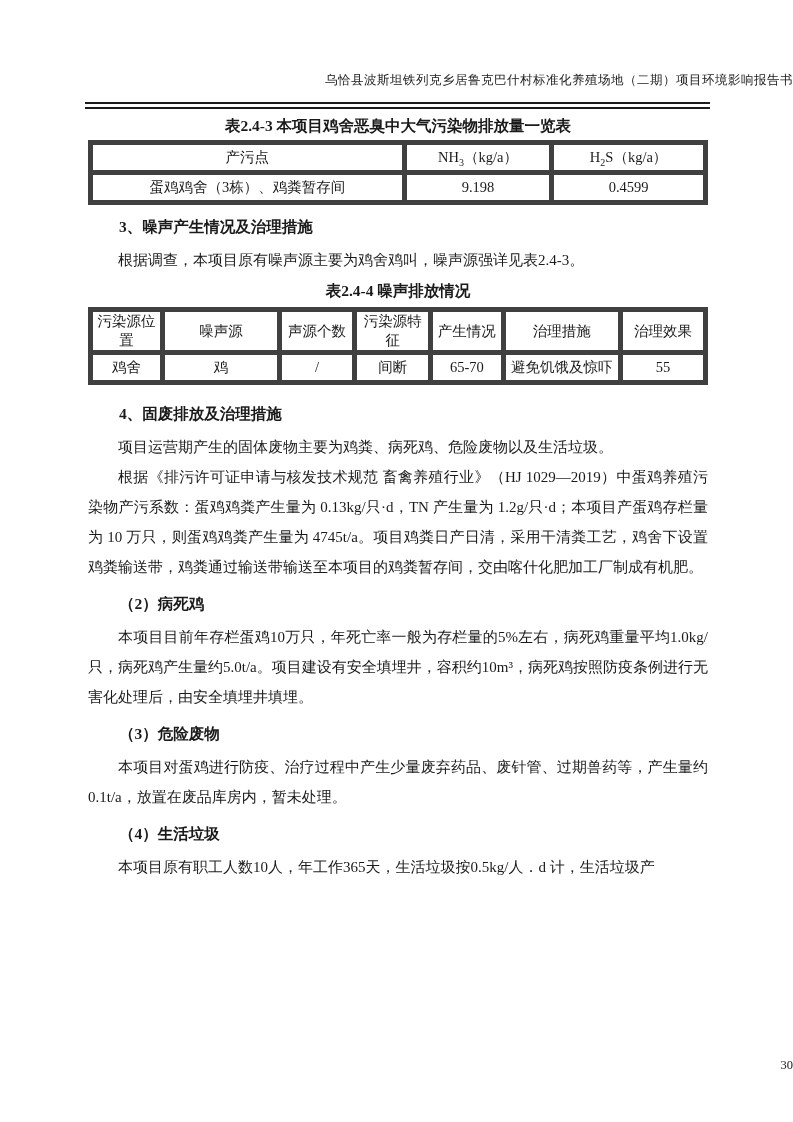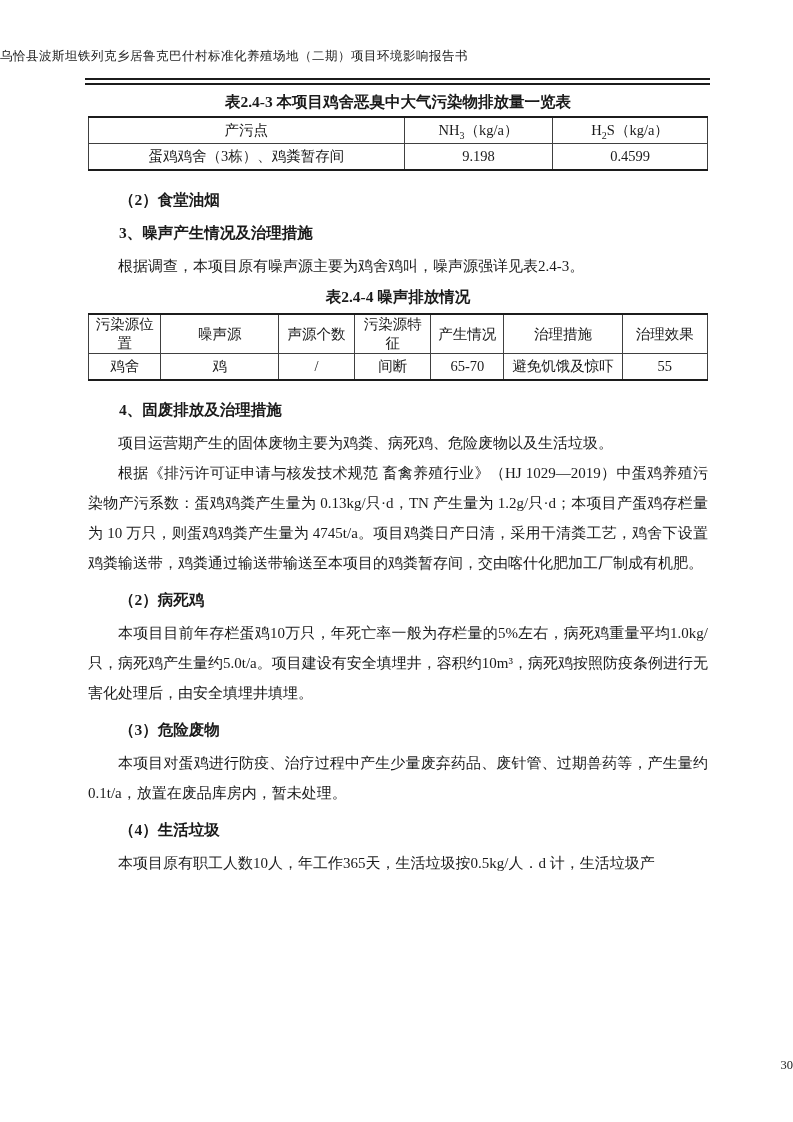--- a/index.html
+++ b/index.html
@@ -8,22 +8,22 @@
     width: 793px;
     height: 1122px;
     margin: 0 auto;
     background: #ffffff;
     color: #1a1a1a;
     font-family: "Liberation Serif", "DejaVu Serif", serif;
     overflow: hidden;
     box-sizing: border-box;
   }
   .header-title {
-    padding-top: 48px;
-    text-align: left;
+    padding-top: 72px;
+    text-align: right;
     font-size: 12.5px;
     letter-spacing: 0.5px;
     color: #1a1a1a;
   }
   .header-rule {
     margin: 13px 83px 0 85px;
     height: 3px;
     border-top: 2px solid #1c1c1c;
     border-bottom: 2px solid #1c1c1c;
   }
@@ -40,21 +40,21 @@
   .tbl-title.second { margin-top: 6px; margin-bottom: 5px; }
   table.tbl {
     width: 100%;
     border-collapse: collapse;
     border-top: 2.5px solid #1c1c1c;
     border-bottom: 2.5px solid #1c1c1c;
     font-size: 14.5px;
     table-layout: fixed;
   }
   table.tbl th, table.tbl td {
-    border: 1px solid #404040;
+    border: 5px solid #404040;
     font-weight: normal;
     text-align: center;
     vertical-align: middle;
     height: 25px;
     padding: 0 2px;
     overflow: hidden;
   }
   table.tbl sub { font-size: 10px; }
   .heading {
     font-weight: bold;
@@ -106,21 +106,20 @@
           <th><span>H</span><sub>2</sub><span>S（kg/a）</span></th>
         </tr>
         <tr>
           <td>蛋鸡鸡舍（3栋）、鸡粪暂存间</td>
           <td>9.198</td>
           <td>0.4599</td>
         </tr>
       </tbody>
     </table>
 
-    <div class="heading">（2）食堂油烟</div>
 
     <div class="heading tight">3、噪声产生情况及治理措施</div>
     <p class="body-para">根据调查，本项目原有噪声源主要为鸡舍鸡叫，噪声源强详见表2.4-3。</p>
 
     <div class="tbl-title second">表2.4-4 噪声排放情况</div>
 
     <table class="tbl">
       <colgroup>
         <col style="width:11.7%">
           <col style="width:19%">

